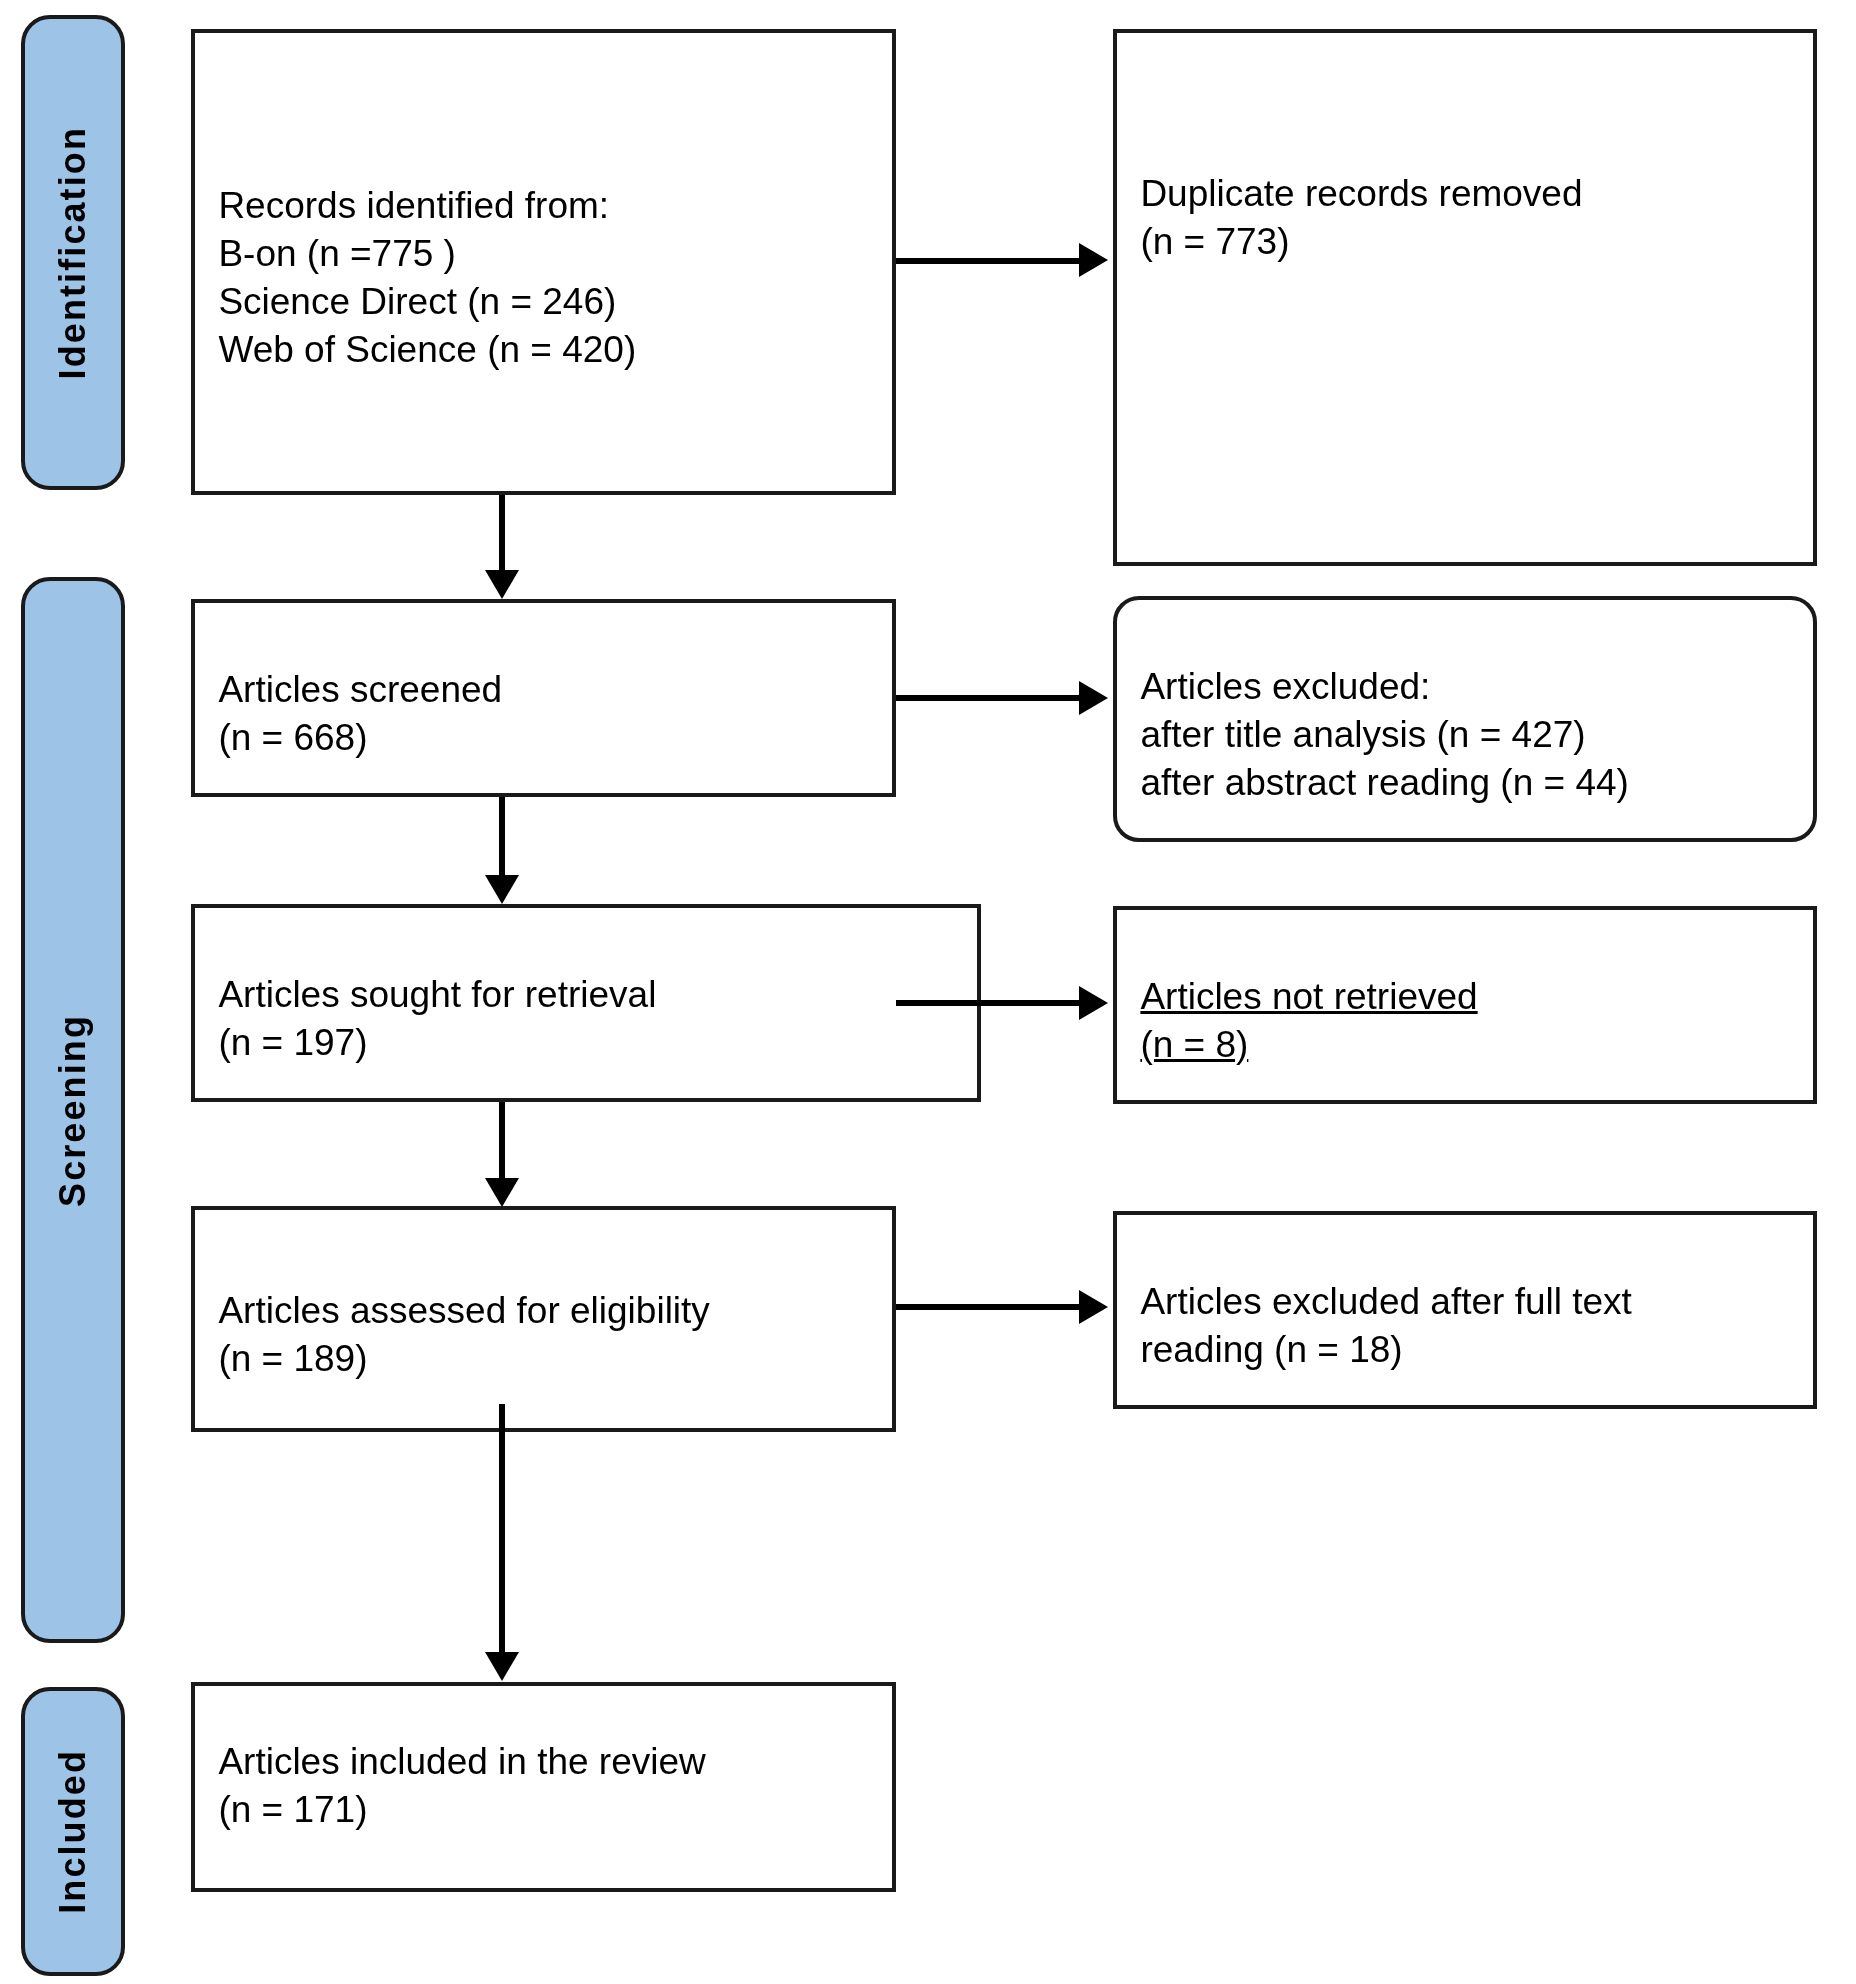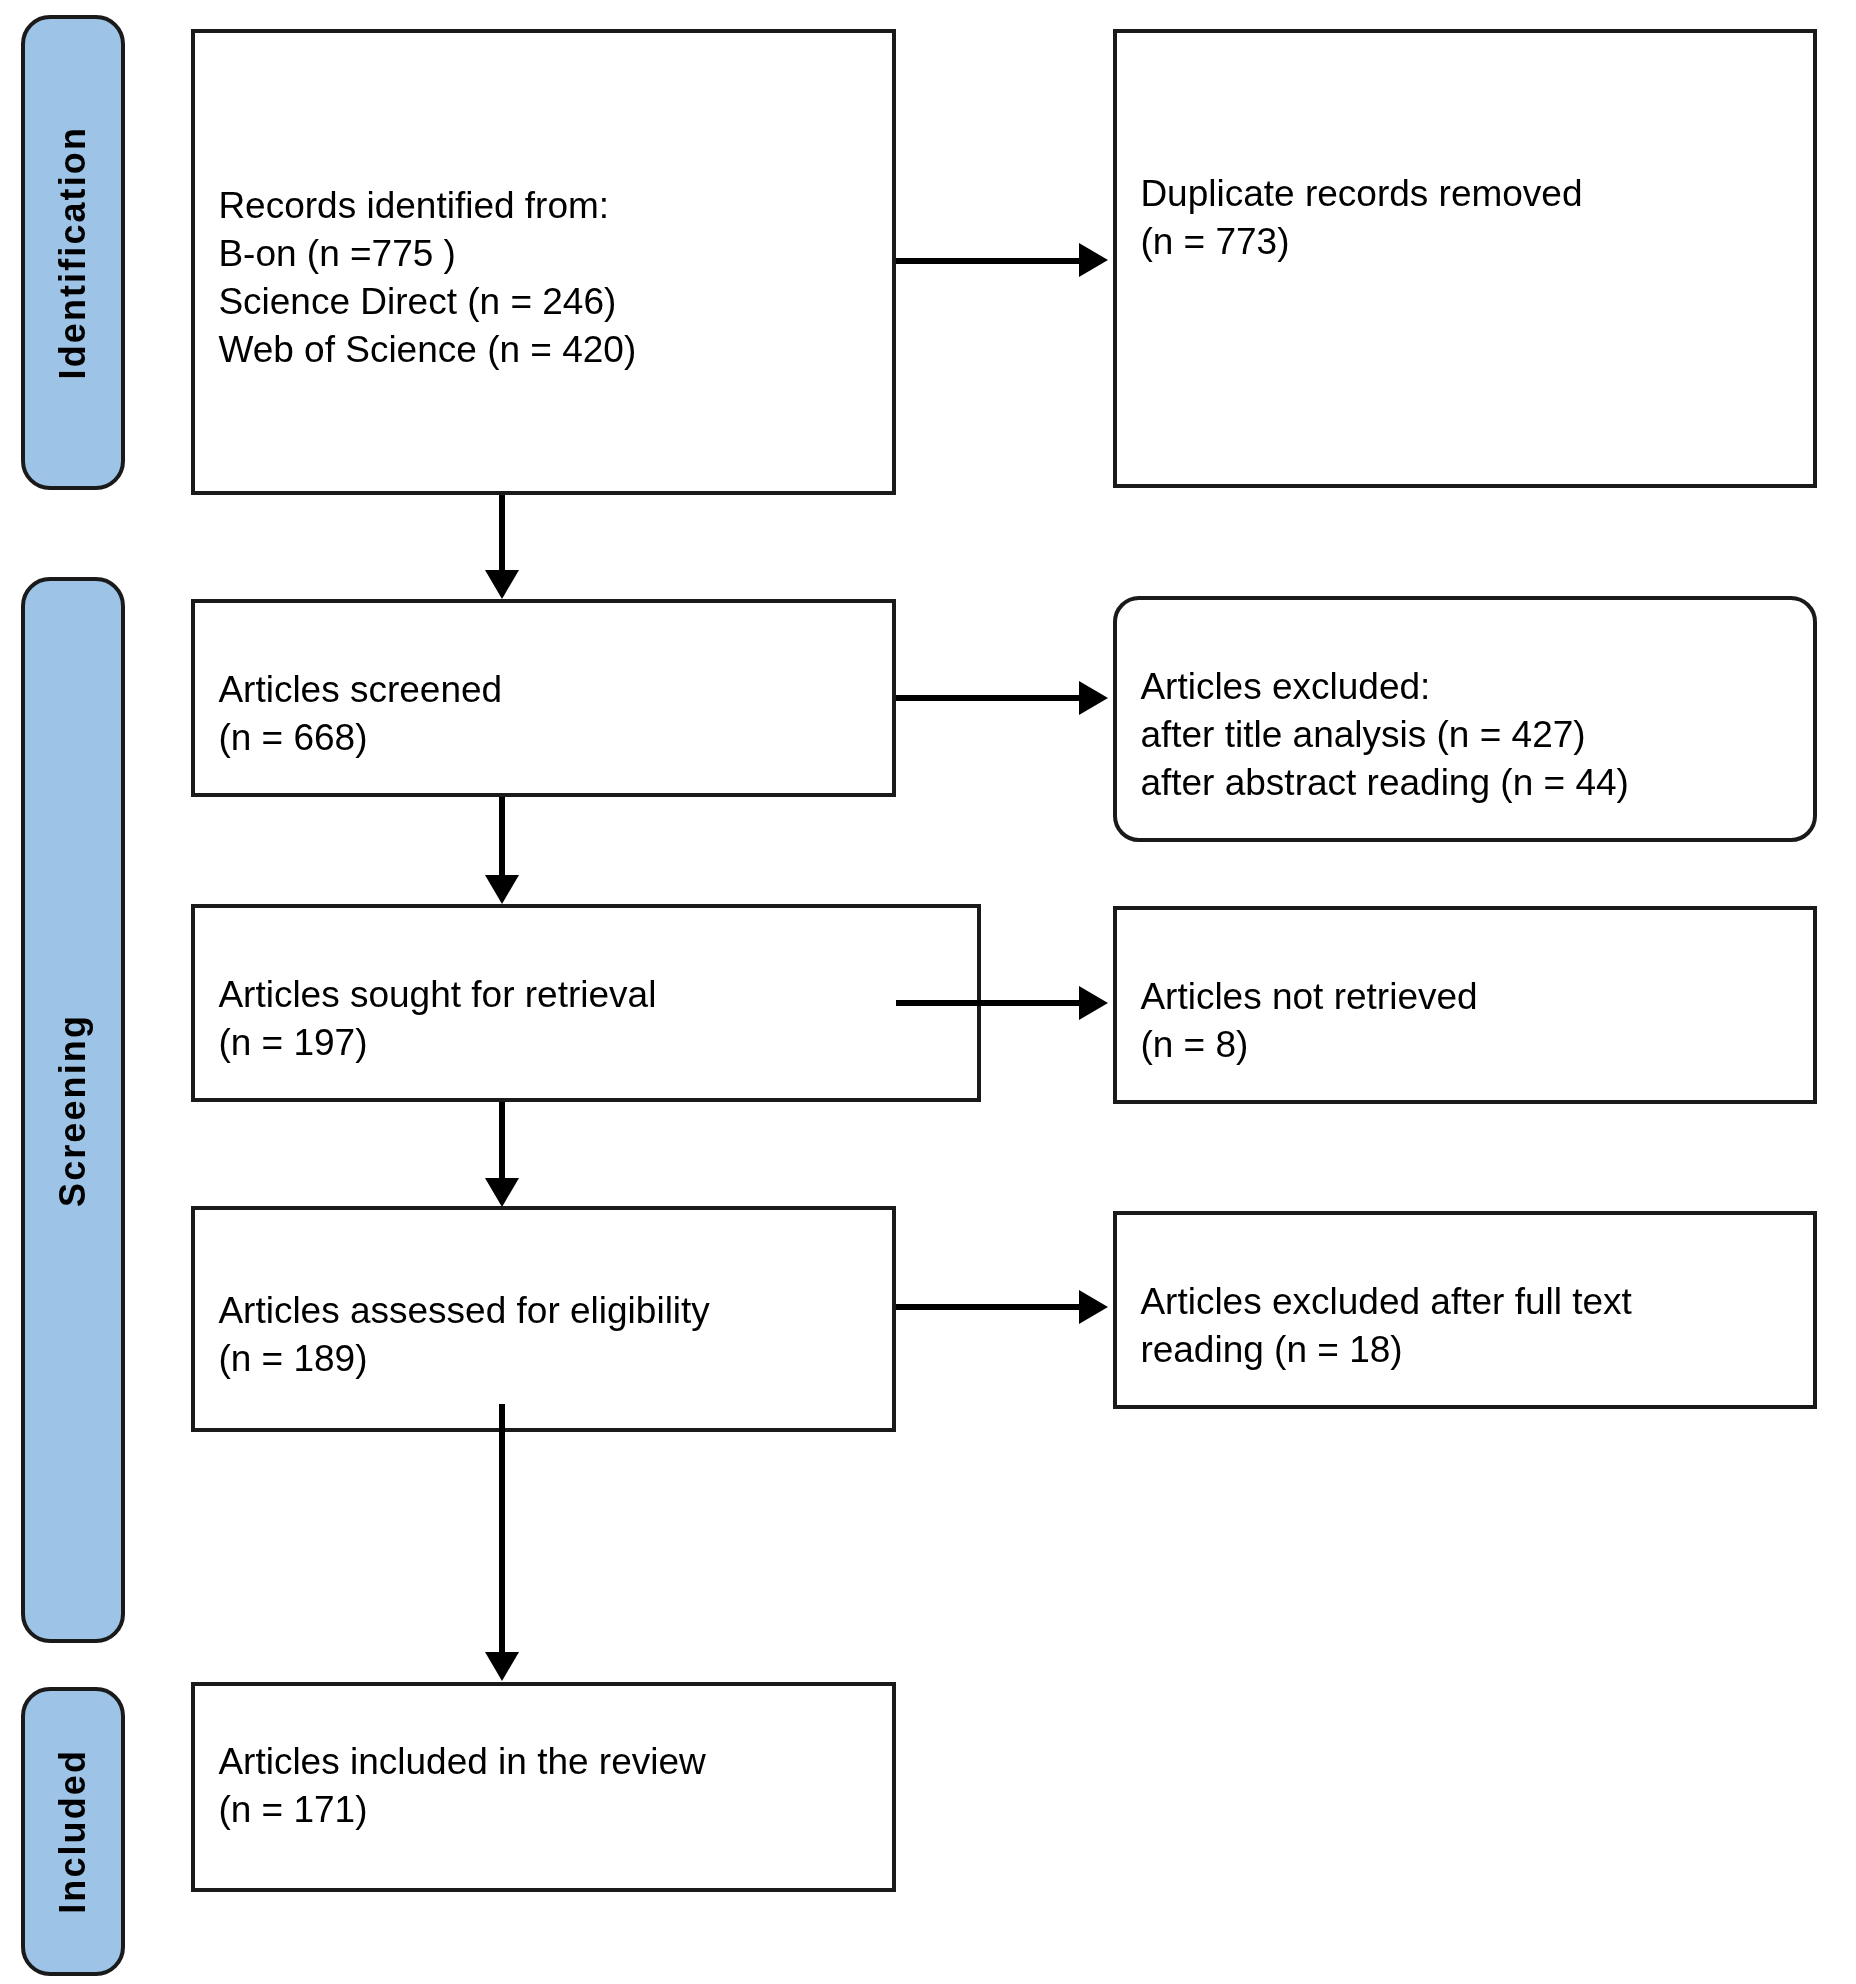--- a/index.html
+++ b/index.html
@@ -127,32 +127,32 @@
   <div class="pbox" style="left:191px; top:1206px; width:705px; height:226px;">
     <span class="ptext">Articles assessed for eligibility
 (n = 189)</span>
   </div>
 
   <div class="pbox align-top" style="left:191px; top:1682px; width:705px; height:210px;">
     <span class="ptext" style="margin-top:52px;">Articles included in the review
 (n = 171)</span>
   </div>
 
-  <div class="pbox align-top" style="left:1113px; top:29px; width:704px; height:459px;">
+  <div class="pbox align-top" style="left:1113px; top:29px; width:704px; height:537px;">
     <span class="ptext" style="margin-top:137px;">Duplicate records removed
 (n = 773)</span>
   </div>
 
   <div class="pbox" style="left:1113px; top:596px; width:704px; height:246px;border-radius:26px;">
     <span class="ptext">Articles excluded:
      after title analysis (n = 427)
      after abstract reading (n = 44)</span>
   </div>
 
-  <div class="pbox" style="left:1113px; top:906px; width:704px; height:198px;">
+  <div class="pbox" style="left:1113px; top:906px; width:704px; height:198px;text-decoration:underline;">
     <span class="ptext">Articles not retrieved
 (n = 8)</span>
   </div>
 
   <div class="pbox" style="left:1113px; top:1211px; width:704px; height:198px;">
     <span class="ptext">Articles excluded after full text
 reading (n = 18)</span>
   </div>
 
   <div class="vline" style="left:499px; top:495px; height:79px;"></div>

